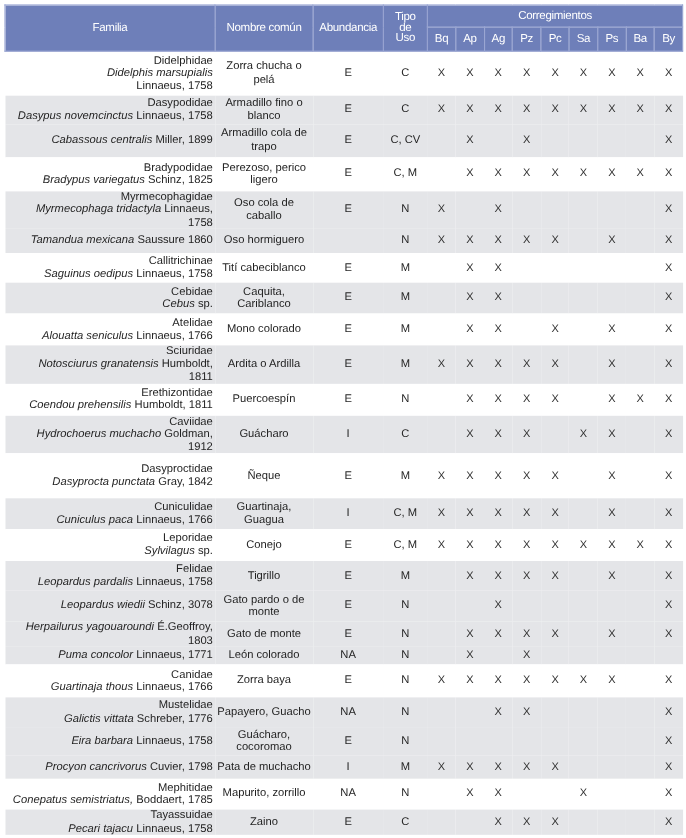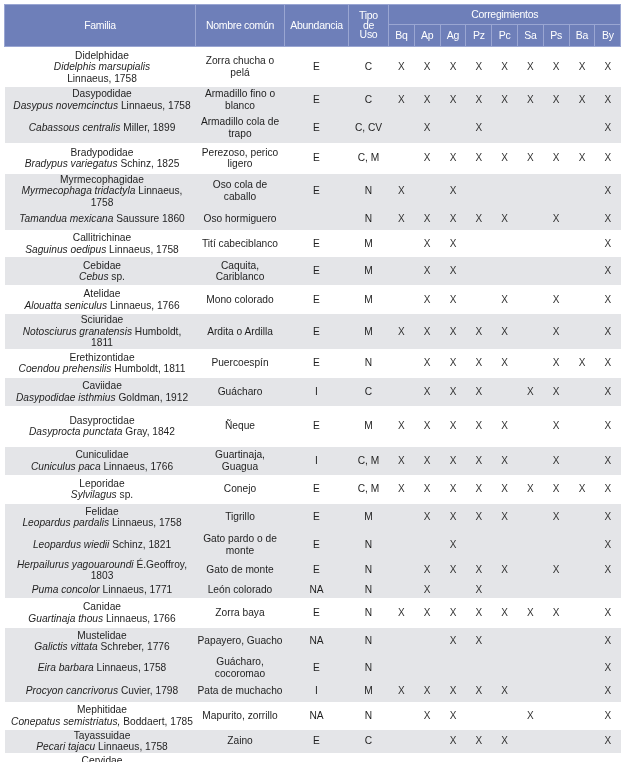--- a/index.html
+++ b/index.html
@@ -9,21 +9,21 @@
   col.c-fam { width:191px; }
   col.c-nom { width:89px; }
   col.c-abu { width:64px; }
   col.c-tip { width:40px; }
   col.c-cor { width:25.8px; }
   thead th { background:#6e7fb9; color:#ffffff; font-weight:normal; border:1px solid #9aa6d2; text-align:center; vertical-align:middle; padding:0; font-size:10.5px; letter-spacing:-0.3px; }
   thead tr.h1 th { height:19px; }
   thead tr.h2 th { height:21px; }
   thead th.tipo { line-height:9.5px; }
   tbody td { padding:0 2px; vertical-align:middle; text-align:center; }
-  tbody td.fam { text-align:center; padding-left:6px; }
+  tbody td.fam { text-align:right; padding-left:6px; }
   tbody tr.shade td { background:#e4e5e8; }
   tbody tr.plain td { background:#ffffff; }
   .it { font-style:italic;margin-top:30px; }
   .x { color:#333; font-size:10px; }
   tbody tr:last-child td { border-bottom:2px solid #8a8a8a; }
 </style>
 </head>
 <body>
 
 <div class="wrap">
@@ -227,21 +227,21 @@
           <td class="x">X</td>
           <td class="x">X</td>
           <td class="x">X</td>
           <td class="x">X</td>
           <td class="x"></td>
           <td class="x">X</td>
           <td class="x">X</td>
           <td class="x">X</td>
         </tr>
         <tr class="shade" style="height: 28px;">
-          <td class="fam"><span>Caviidae</span><br><span class="it">Dasypodidae isthmius</span> <span>Goldman, 1912</span></td>
+          <td class="fam"><span>Caviidae</span><br><span class="it">Hydrochoerus muchacho</span> <span>Goldman, 1912</span></td>
           <td>Guácharo</td>
           <td>I</td>
           <td>C</td>
           <td class="x"></td>
           <td class="x">X</td>
           <td class="x">X</td>
           <td class="x">X</td>
           <td class="x"></td>
           <td class="x">X</td>
           <td class="x">X</td>
@@ -302,21 +302,21 @@
           <td class="x">X</td>
           <td class="x">X</td>
           <td class="x">X</td>
           <td class="x">X</td>
           <td class="x"></td>
           <td class="x">X</td>
           <td class="x"></td>
           <td class="x">X</td>
         </tr>
         <tr class="shade" style="height: 28px;">
-          <td class="fam"><span class="it">Leopardus wiedii</span> <span>Schinz, 1821</span></td>
+          <td class="fam"><span class="it">Leopardus wiedii</span> <span>Schinz, 3078</span></td>
           <td>Gato pardo o de monte</td>
           <td>E</td>
           <td>N</td>
           <td class="x"></td>
           <td class="x"></td>
           <td class="x">X</td>
           <td class="x"></td>
           <td class="x"></td>
           <td class="x"></td>
           <td class="x"></td>

